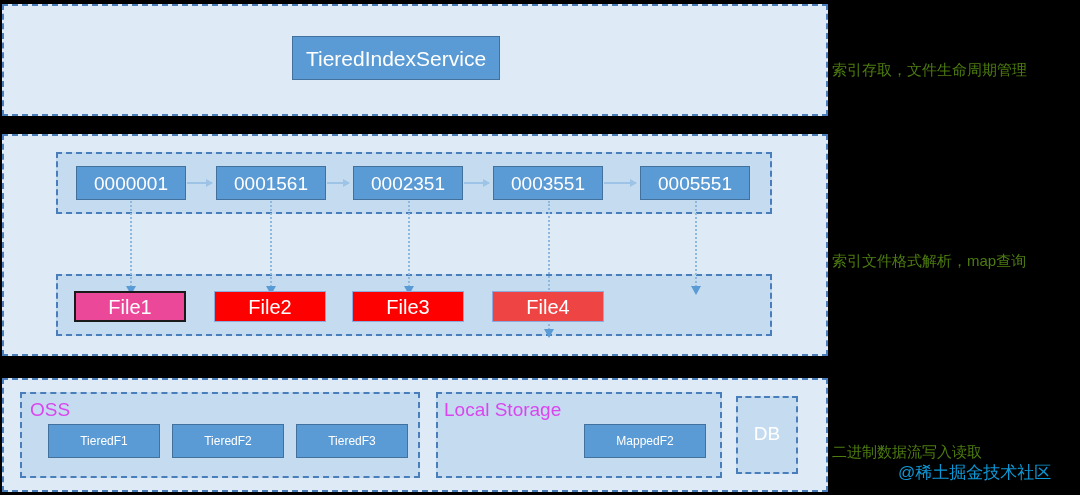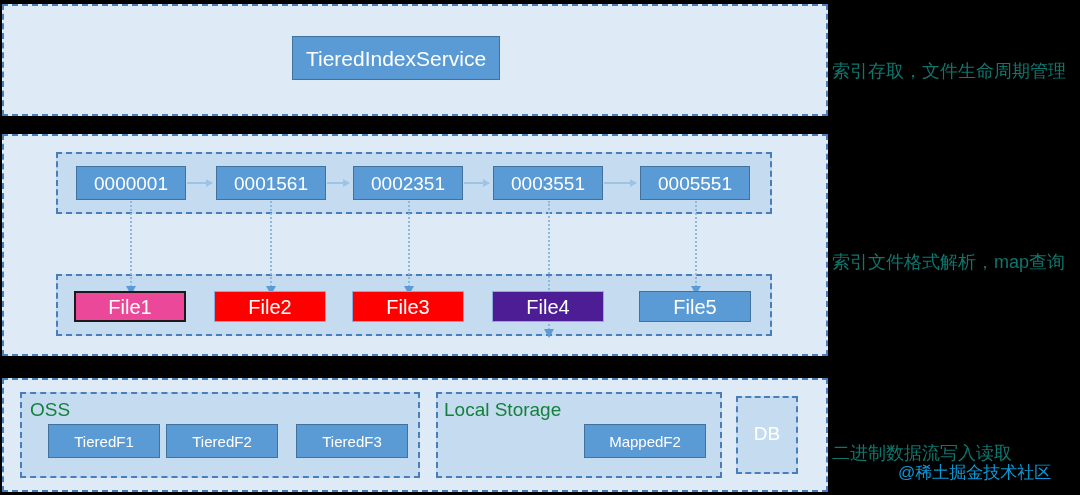--- a/index.html
+++ b/index.html
@@ -57,51 +57,51 @@
     justify-content: center;
     color: #FFFFFF;
     border: 1px solid #41719C;
     background: #5B9BD5;
     font-size: 19px;
     line-height: 1;
     white-space: nowrap;
   }
   .node.red   { background: #FF0000; border-color: #8EA9DB; }
   .node.red-dark { background: #ec4899; border-color: #1A1A1A; border-width: 2px; }
-  .node.green { background: #4c1d95; border-color: #8EA9DB; }
+  .node.green { background: #ef4444; border-color: #8EA9DB; }
 
   #node-service { left: 292px; top: 36px; width: 208px; height: 44px; font-size: 21px; }
 
   .idx-node { top: 166px; width: 110px; height: 34px; }
   #idx-0 { left: 76px; }
   #idx-1 { left: 216px; }
   #idx-2 { left: 353px; }
   #idx-3 { left: 493px; }
   #idx-4 { left: 640px; }
 
   .file-node { top: 291px; width: 112px; height: 31px; font-size: 20px; }
   #file-0 { left: 74px; }
   #file-1 { left: 214px; }
   #file-2 { left: 352px; }
   #file-3 { left: 492px; }
   #file-4 { left: 639px; }
 
   
   .group-label {
     position: absolute;
-    color: #15803d;
+    color: #d946ef;
     font-size: 19px;
     line-height: 1;
   }
   #label-oss   { left: 30px;  top: 400px; }
   #label-local { left: 444px; top: 400px; }
 
-  .store-node { top: 424px; height: 34px; font-size: 15px; }
+  .store-node { top: 424px; height: 34px; font-size: 12px; }
   #store-0 { left: 48px;  width: 112px; }
-  #store-1 { left: 166px; width: 112px; }
+  #store-1 { left: 172px; width: 112px; }
   #store-2 { left: 296px; width: 112px; }
   #store-3 { left: 450px; width: 122px; }
   #store-4 { left: 584px; width: 122px; }
 
   #db-text {
     position: absolute;
     left: 736px; top: 424px;
     width: 62px;
     text-align: center;
     color: #FFFFFF;
@@ -149,22 +149,22 @@
   }
   #vconn-0 { left: 130px; }
   #vconn-1 { left: 270px; }
   #vconn-2 { left: 408px; }
   #vconn-3 { left: 548px; height: 129px; }
   #vconn-4 { left: 695px; }
 
   
   .annotation {
     position: absolute;
-    color: #0f766e;
-    font-size: 18px;
+    color: #4d7c0f;
+    font-size: 15px;
     line-height: 1;
     white-space: nowrap;
   }
   #anno-0 { left: 832px; top: 62px; }
   #anno-1 { left: 832px; top: 253px; }
   #anno-2 { left: 832px; top: 444px; }
 
   #watermark {
     position: absolute;
     left: 898px;
@@ -202,21 +202,20 @@
   <div class="node idx-node" id="idx-0">0000001</div>
   <div class="node idx-node" id="idx-1">0001561</div>
   <div class="node idx-node" id="idx-2">0002351</div>
   <div class="node idx-node" id="idx-3">0003551</div>
   <div class="node idx-node" id="idx-4">0005551</div>
 
   <div class="node file-node red-dark" id="file-0">File1</div>
   <div class="node file-node red" id="file-1">File2</div>
   <div class="node file-node red" id="file-2">File3</div>
   <div class="node file-node green" id="file-3">File4</div>
-  <div class="node file-node" id="file-4">File5</div>
 
   <div class="panel" id="panel-storage"></div>
 
   <div class="subpanel" id="sub-oss"></div>
   <div class="group-label" id="label-oss">OSS</div>
   <div class="node store-node" id="store-0">TieredF1</div>
   <div class="node store-node" id="store-1">TieredF2</div>
   <div class="node store-node" id="store-2">TieredF3</div>
 
   <div class="subpanel" id="sub-local"></div>

